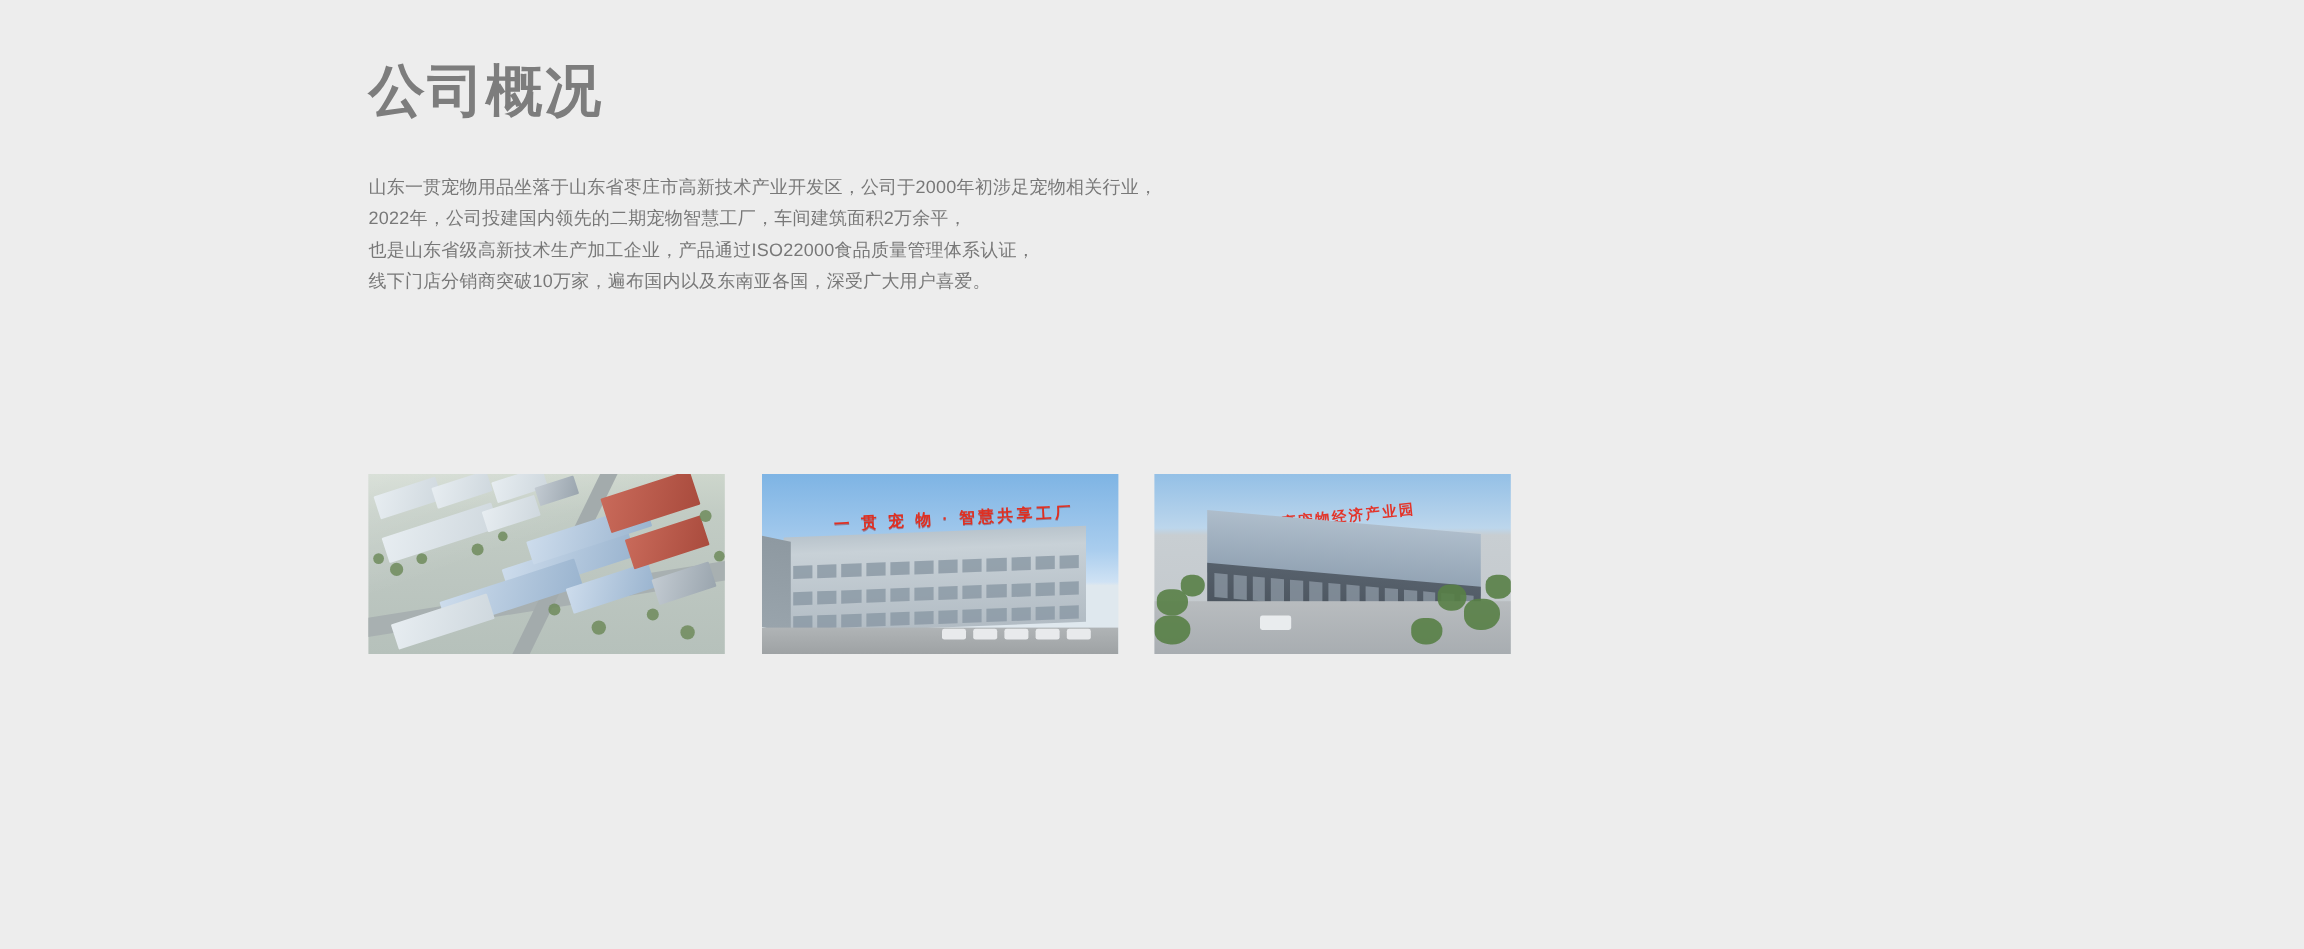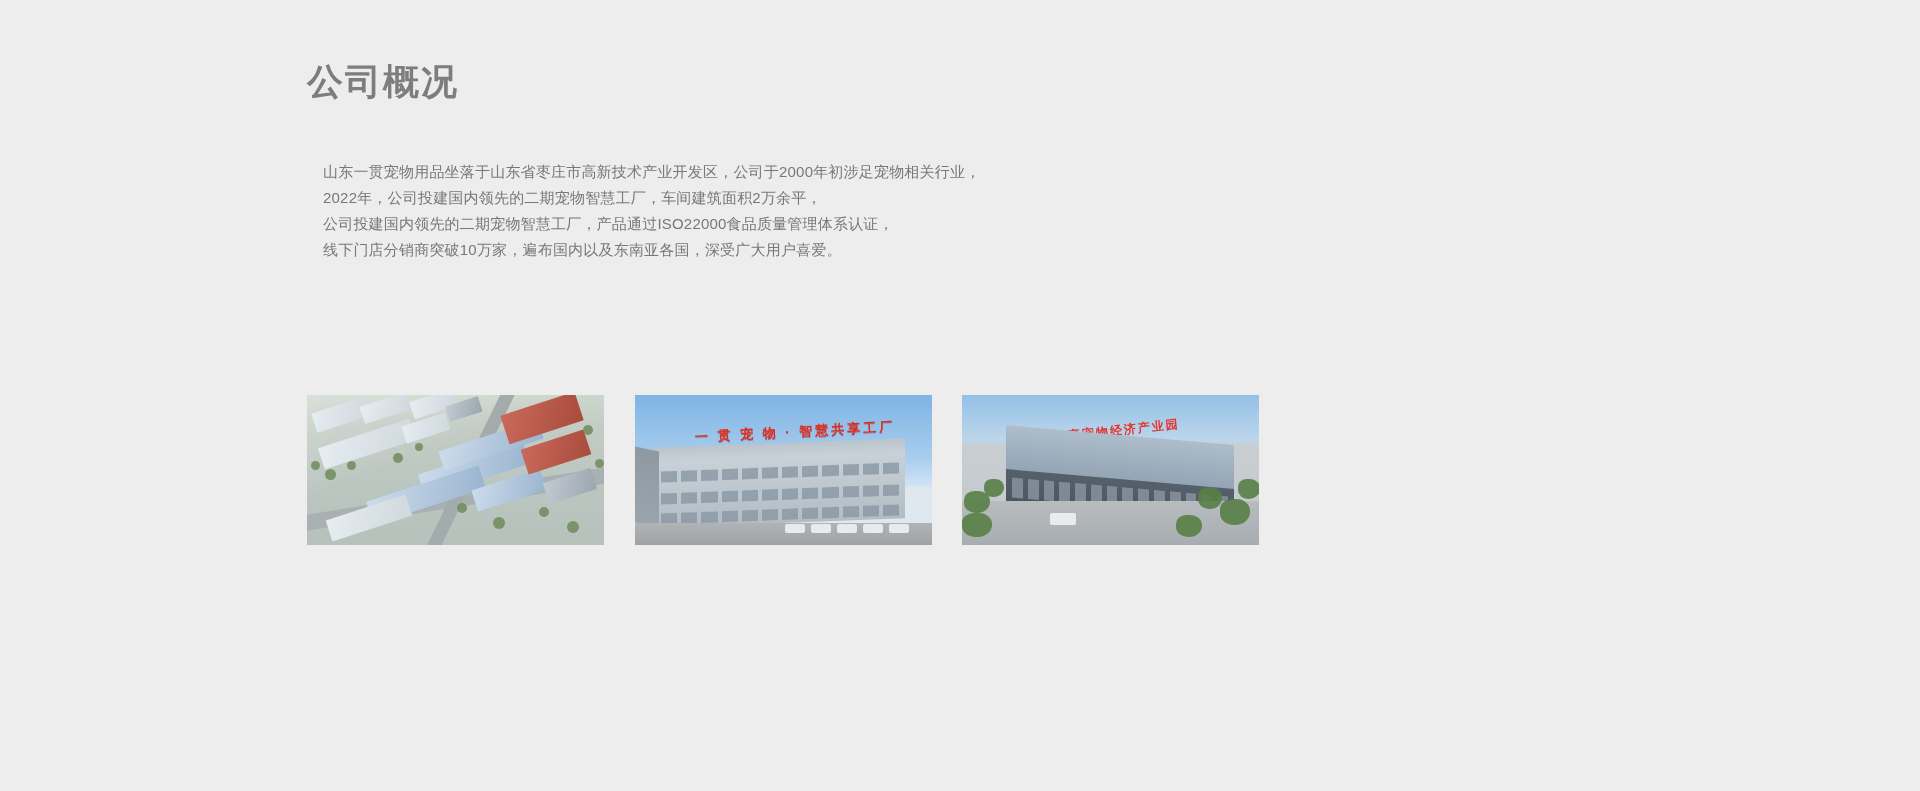--- a/index.html
+++ b/index.html
@@ -22,30 +22,30 @@
 
   .content {
     position: absolute;
     left: 307px;
     top: 0;
     width: 1000px;
   }
 
   .section-title {
     margin: 0;
-    padding-top: 60px;
-    font-size: 36px;
+    padding-top: 48px;
+    font-size: 47px;
     line-height: 1.2;
     font-weight: bold;
     color: #7d7d7d;
     letter-spacing: 2px;
   }
 
   .body-copy {
-    margin: 16px;
+    margin: 0;
     padding-top: 40px;
     font-size: 15px;
     line-height: 26px;
     color: #787878;
     letter-spacing: 0.2px;
     white-space: nowrap;
   }
   .body-copy .para-line {
     display: block;
   }
@@ -221,21 +221,21 @@
 
 <div class="page">
 
   <div class="content">
 
     <h1 class="section-title">公司概况</h1>
 
     <div class="body-copy">
       <span class="para-line">山东一贯宠物用品坐落于山东省枣庄市高新技术产业开发区，公司于2000年初涉足宠物相关行业，</span>
       <span class="para-line">2022年，公司投建国内领先的二期宠物智慧工厂，车间建筑面积2万余平，</span>
-      <span class="para-line">公司投建国内领先的二期宠物智慧工厂，产品通过ISO22000食品质量管理体系认证，</span>
+      <span class="para-line">也是山东省级高新技术生产加工企业，产品通过ISO22000食品质量管理体系认证，</span>
       <span class="para-line">线下门店分销商突破10万家，遍布国内以及东南亚各国，深受广大用户喜爱。</span>
     </div>
 
   </div>
 
   <div class="gallery">
 
     <div class="photo photo-aerial">
       <div class="road road-main"></div>
       <div class="road road-diag"></div>

